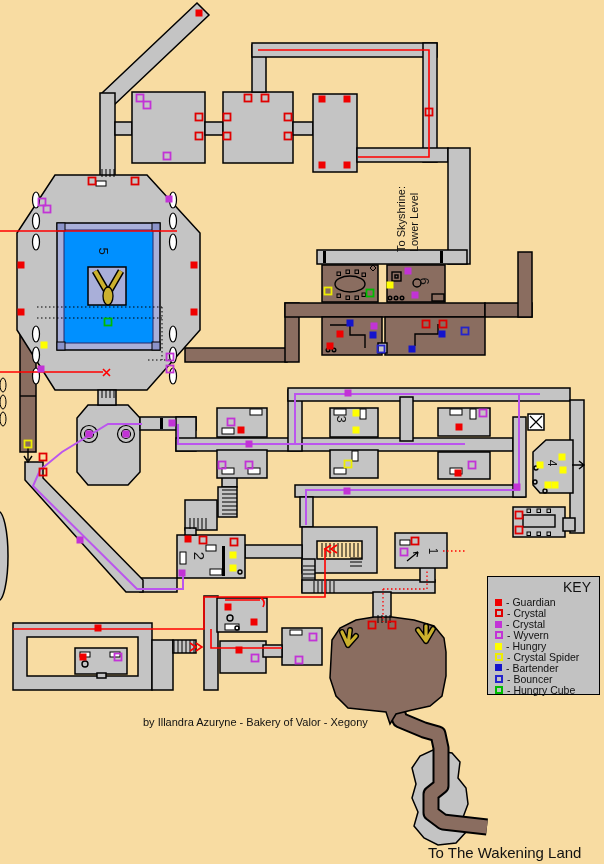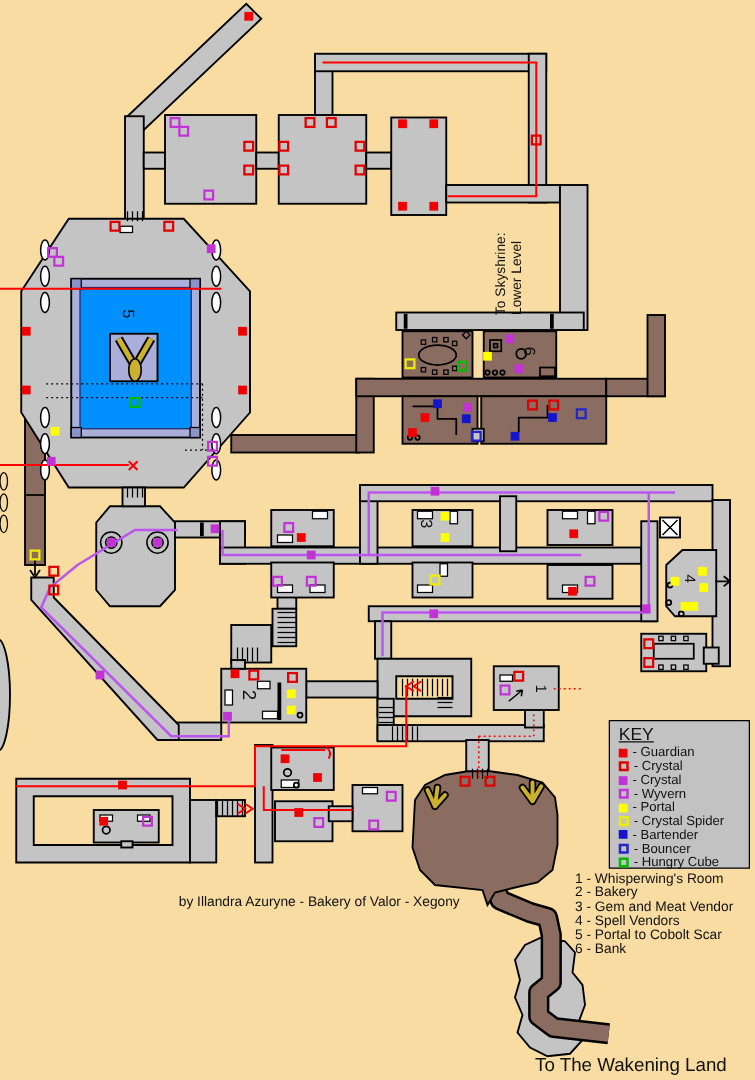--- a/index.html
+++ b/index.html
@@ -18,21 +18,21 @@
     transform:rotate(-90deg);
     font-size:11px;line-height:13px;color:#111;text-align:left;
   }
   #wakening-label{left:428px;top:844px;font-size:15px;color:#111;}
   #key-panel{
     left:487px;top:576px;width:113px;height:119px;
     background:#C2C2C2;border:1px solid #000;
     box-sizing:border-box;padding:2px 0 0 7px;
   }
   #key-title{
-    text-align:left;font-size:14px;text-decoration:underline;
+    text-align:right;font-size:14px;
     color:#111;margin:0 8px 2px 0;
   }
   .key-row{display:flex;align-items:center;height:10.9px;font-size:10.5px;color:#111;white-space:nowrap;}
   .key-swatch{display:inline-block;width:7px;height:7px;margin-right:4px;flex:0 0 auto;}
   #locations{left:460px;top:698px;font-size:11px;color:#111;line-height:11.3px;white-space:nowrap;}
 </style>
 </head>
 <body>
 
 <div id="map-wrap">
@@ -431,43 +431,35 @@
         <div class="key-row">
           <span class="key-swatch" style="background: rgb(194, 51, 214);"></span>
           <span>- Crystal</span>
         </div>
         <div class="key-row">
           <span class="key-swatch" style="border: 2px solid rgb(194, 51, 214); width: 4px; height: 4px;"></span>
           <span>- Wyvern</span>
         </div>
         <div class="key-row">
           <span class="key-swatch" style="background: rgb(255, 255, 0);"></span>
-          <span>- Portal</span>
+          <span>- Hungry</span>
         </div>
         <div class="key-row">
           <span class="key-swatch" style="border: 2px solid rgb(237, 237, 0); width: 4px; height: 4px;"></span>
           <span>- Crystal Spider</span>
         </div>
         <div class="key-row">
           <span class="key-swatch" style="background: rgb(20, 20, 204);"></span>
           <span>- Bartender</span>
         </div>
         <div class="key-row">
           <span class="key-swatch" style="border: 2px solid rgb(36, 36, 204); width: 4px; height: 4px;"></span>
           <span>- Bouncer</span>
         </div>
         <div class="key-row">
           <span class="key-swatch" style="border: 2px solid rgb(0, 187, 0); width: 4px; height: 4px;"></span>
           <span>- Hungry Cube</span>
         </div>
       </div>
 </div>
 
-<div class="overlay" id="locations">
-      <div>1 - Whisperwing's Room</div>
-      <div>2 - Bakery</div>
-      <div>3 - Gem and Meat Vendor</div>
-      <div>4 - Spell Vendors</div>
-      <div>5 - Portal to Cobolt Scar</div>
-      <div>6 - Bank</div>
-    </div>
 
 </div>
 
 </body></html>

